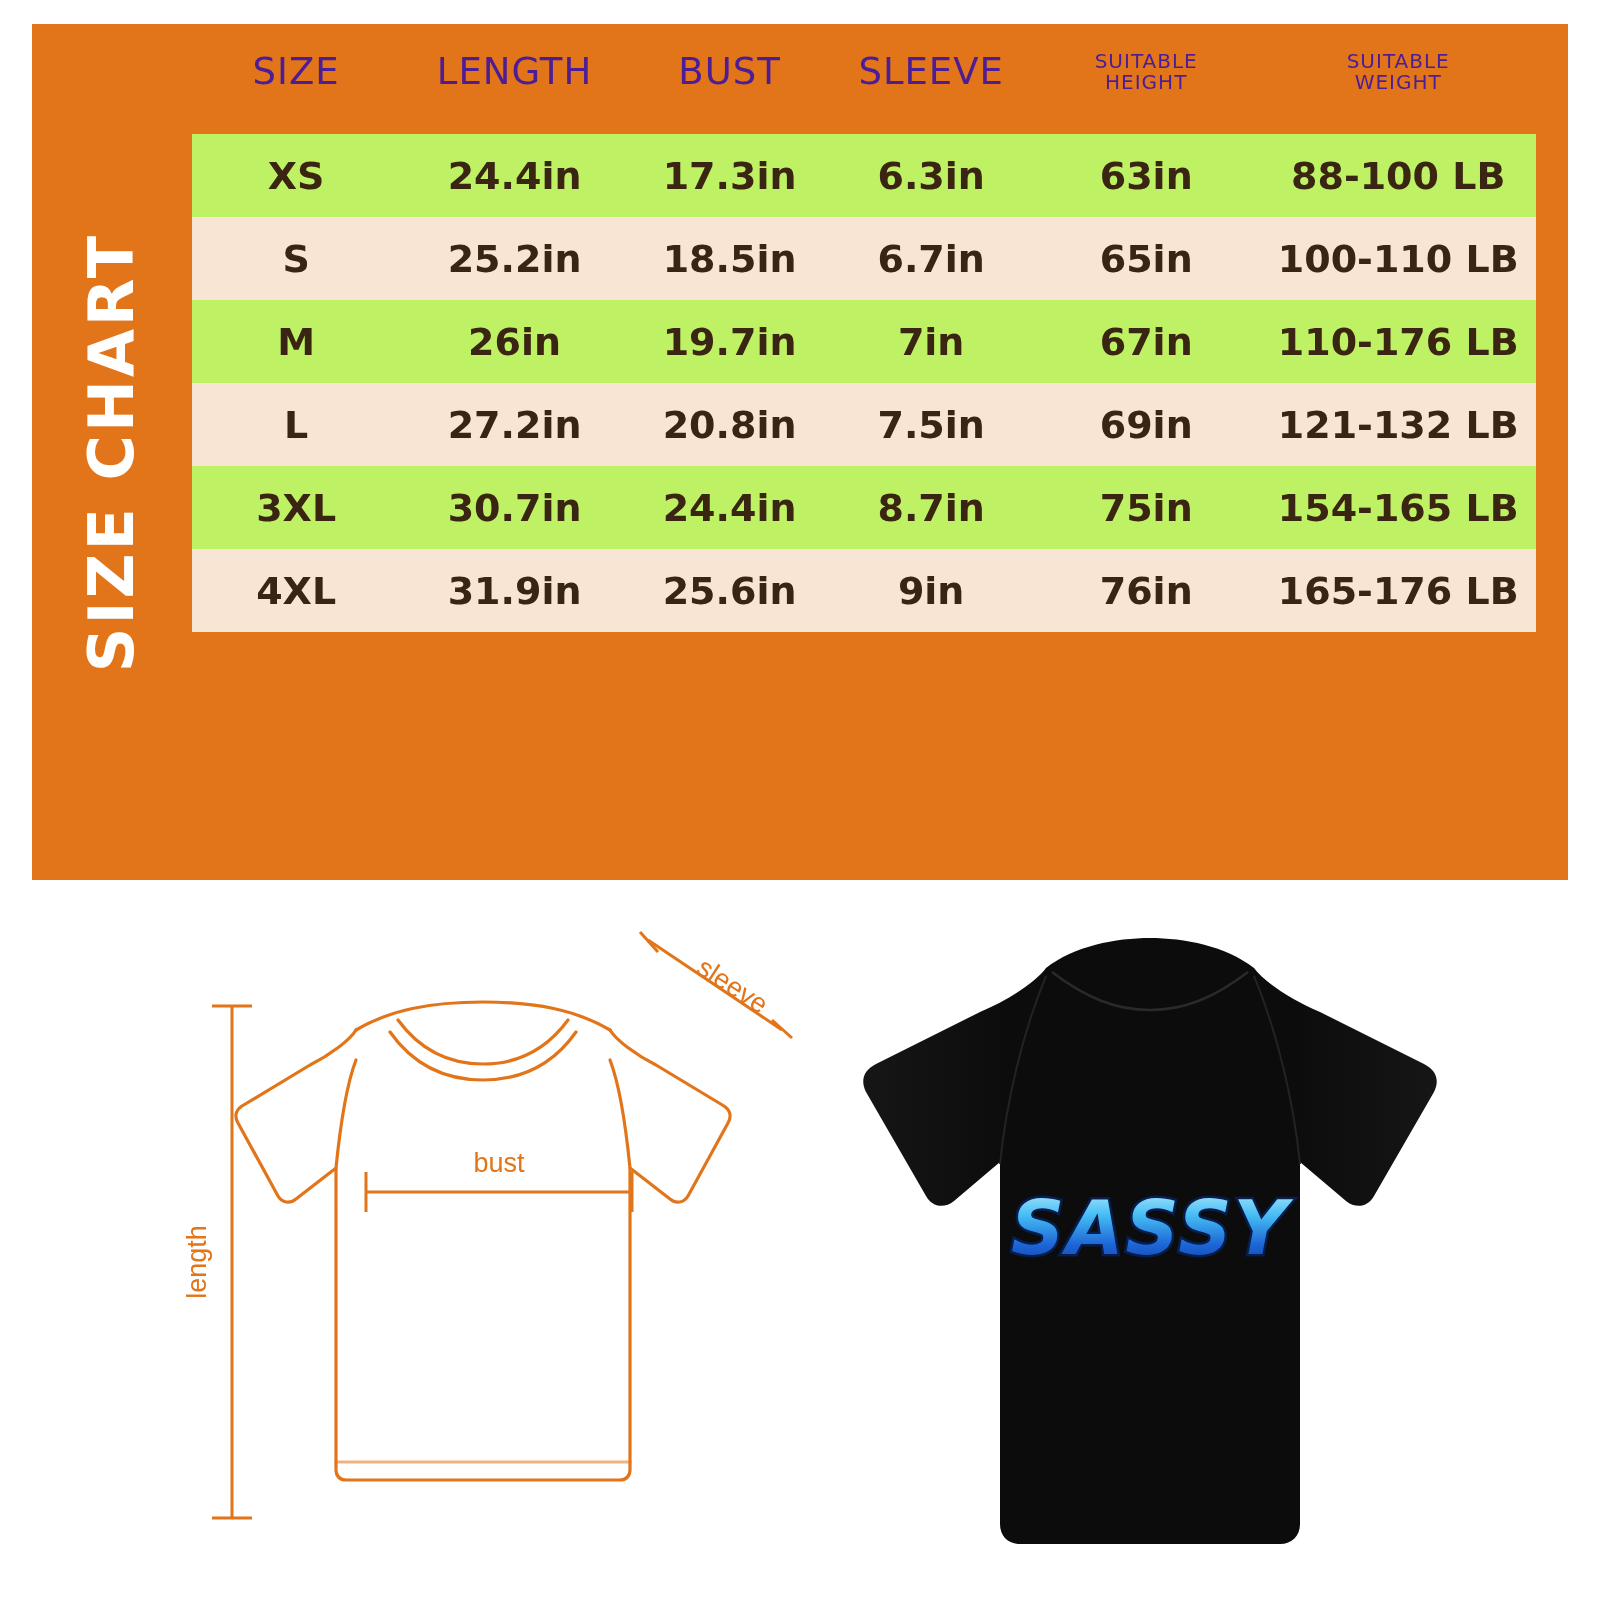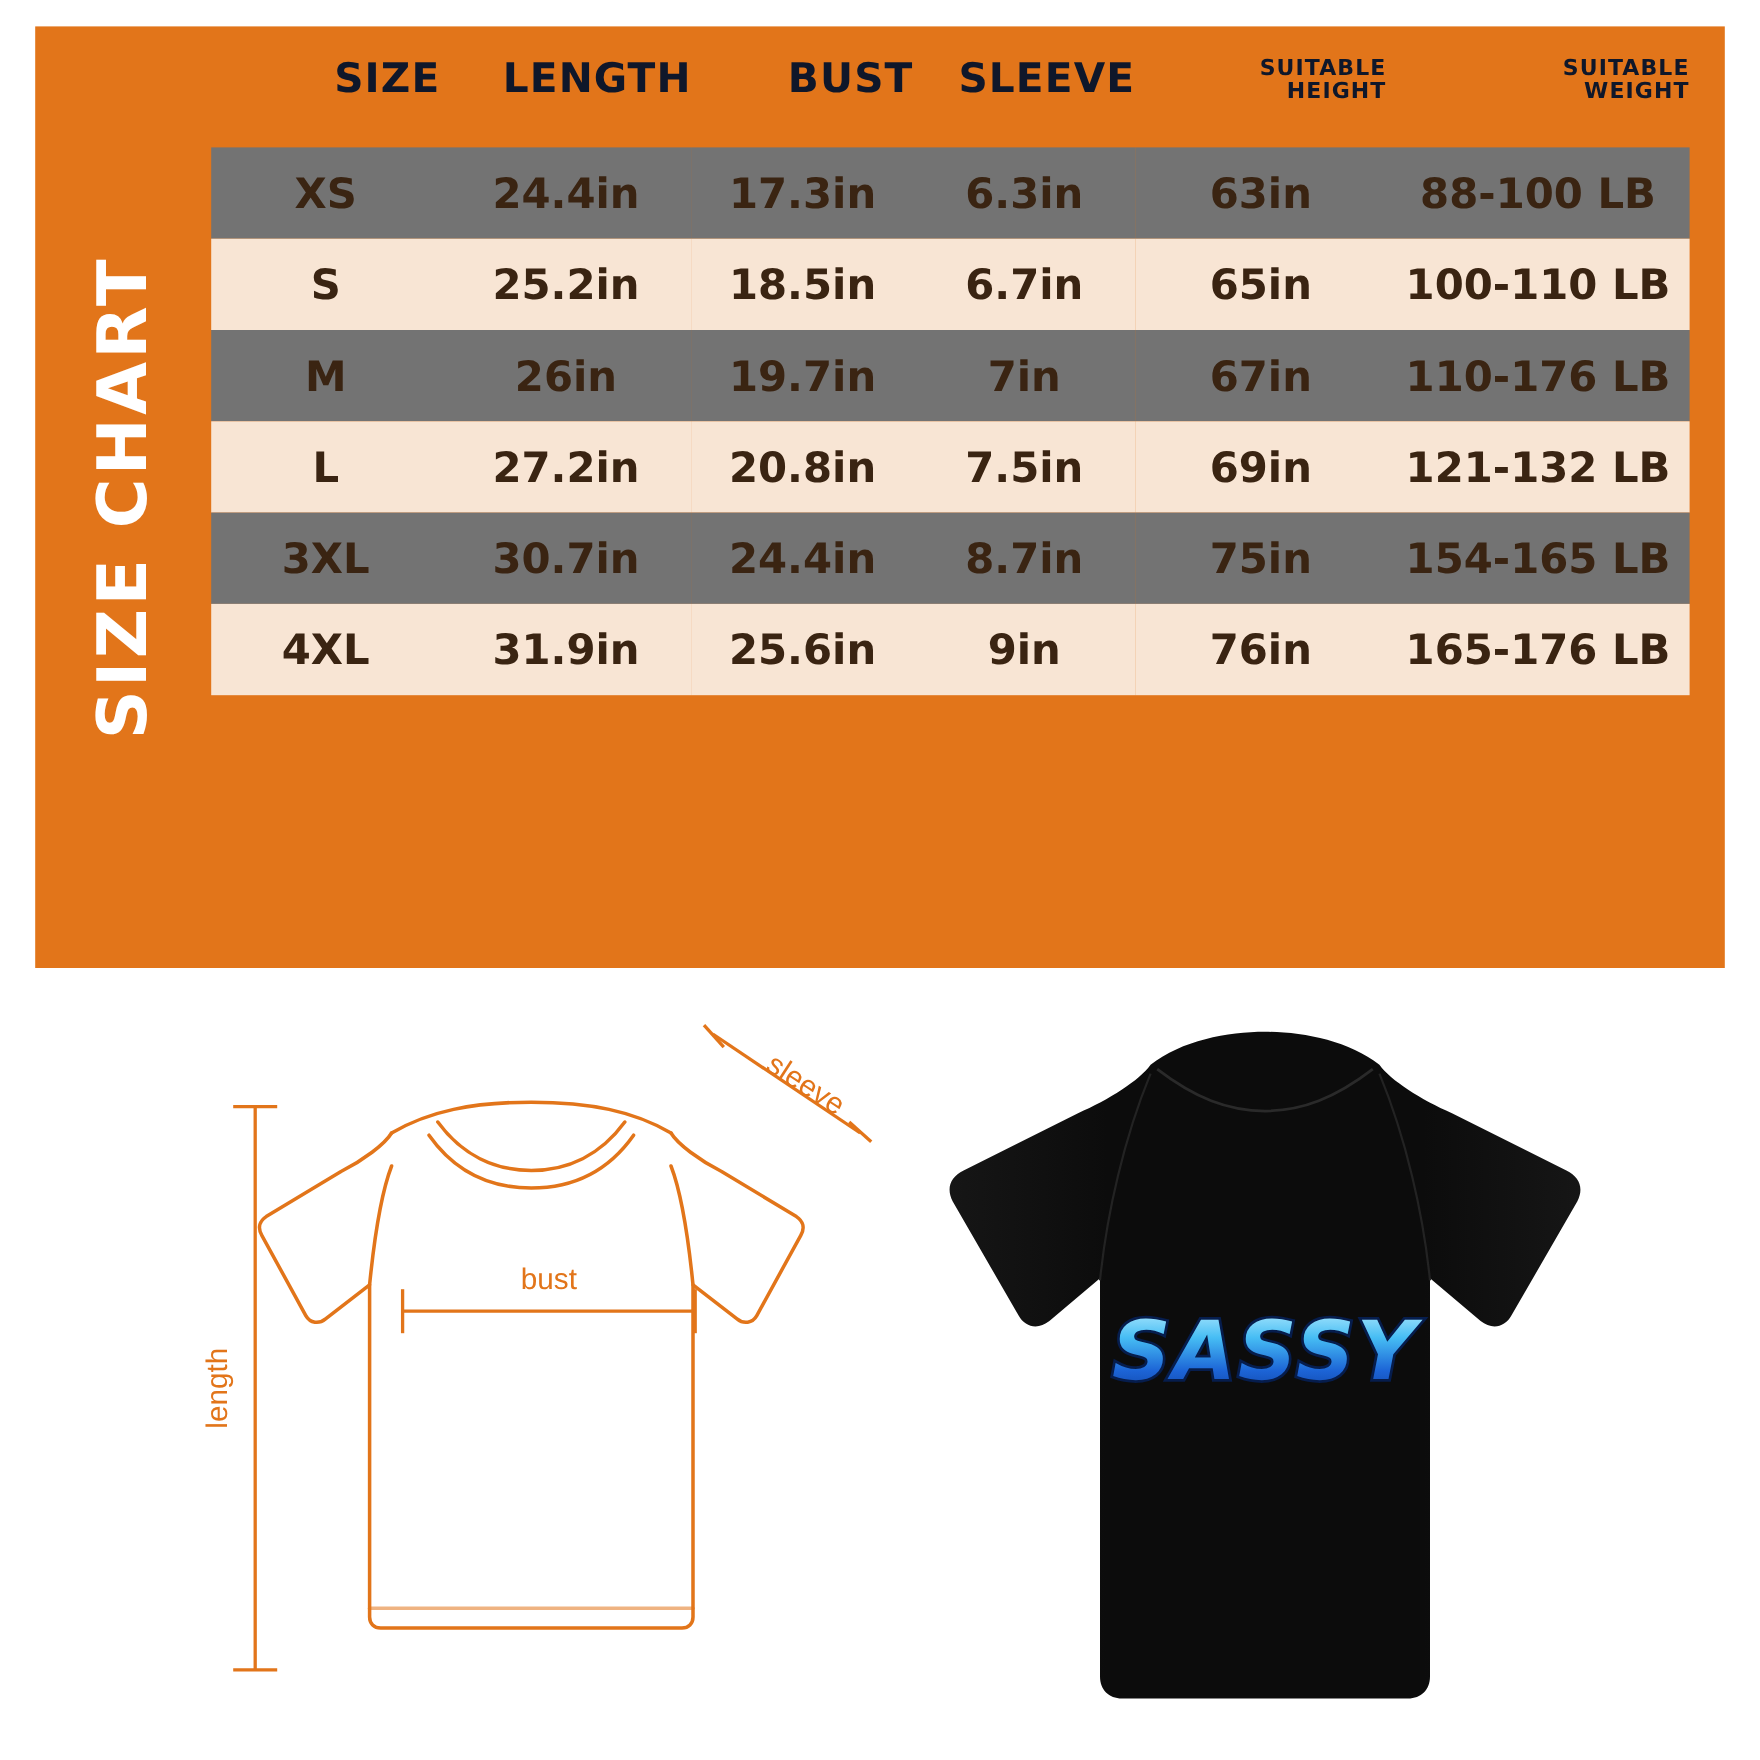--- a/index.html
+++ b/index.html
@@ -55,45 +55,44 @@
     bottom: 32px;
   }
 
   table.size-table {
     width: 100%;
     border-collapse: collapse;
     table-layout: fixed;
   }
 
   table.size-table thead th {
-    color: #0f172a;
+    color: #4c1d95;
     font-size: 37px;
-    font-weight: bold;
+    font-weight: normal;
     font-family: "DejaVu Sans", sans-serif;
     letter-spacing: 1px;
     padding: 0 0 14px 0;
     height: 96px;
     vertical-align: middle;
     line-height: 1.05;
-    text-align: right;
   }
   table.size-table thead th.small-head {
     font-size: 20px;
   }
 
   table.size-table tbody td {
     text-align: center;
     font-size: 38px;
     font-weight: bold;
     font-family: "DejaVu Sans", sans-serif;
     color: #3a2412;
     height: 81px;
     vertical-align: middle;
   }
-  table.size-table tbody tr.odd td { background: #737373; margin-top: 44px; }
+  table.size-table tbody tr.odd td { background: #bef264; margin-top: 44px; }
   table.size-table tbody tr.even td { background: #f8e5d4; }
 
   
   col.c0 { width: 15.5%; }
   col.c1 { width: 17%; }
   col.c2 { width: 15%; }
   col.c3 { width: 15%; }
   col.c4 { width: 17%; }
   col.c5 { width: 20.5%; }
 

